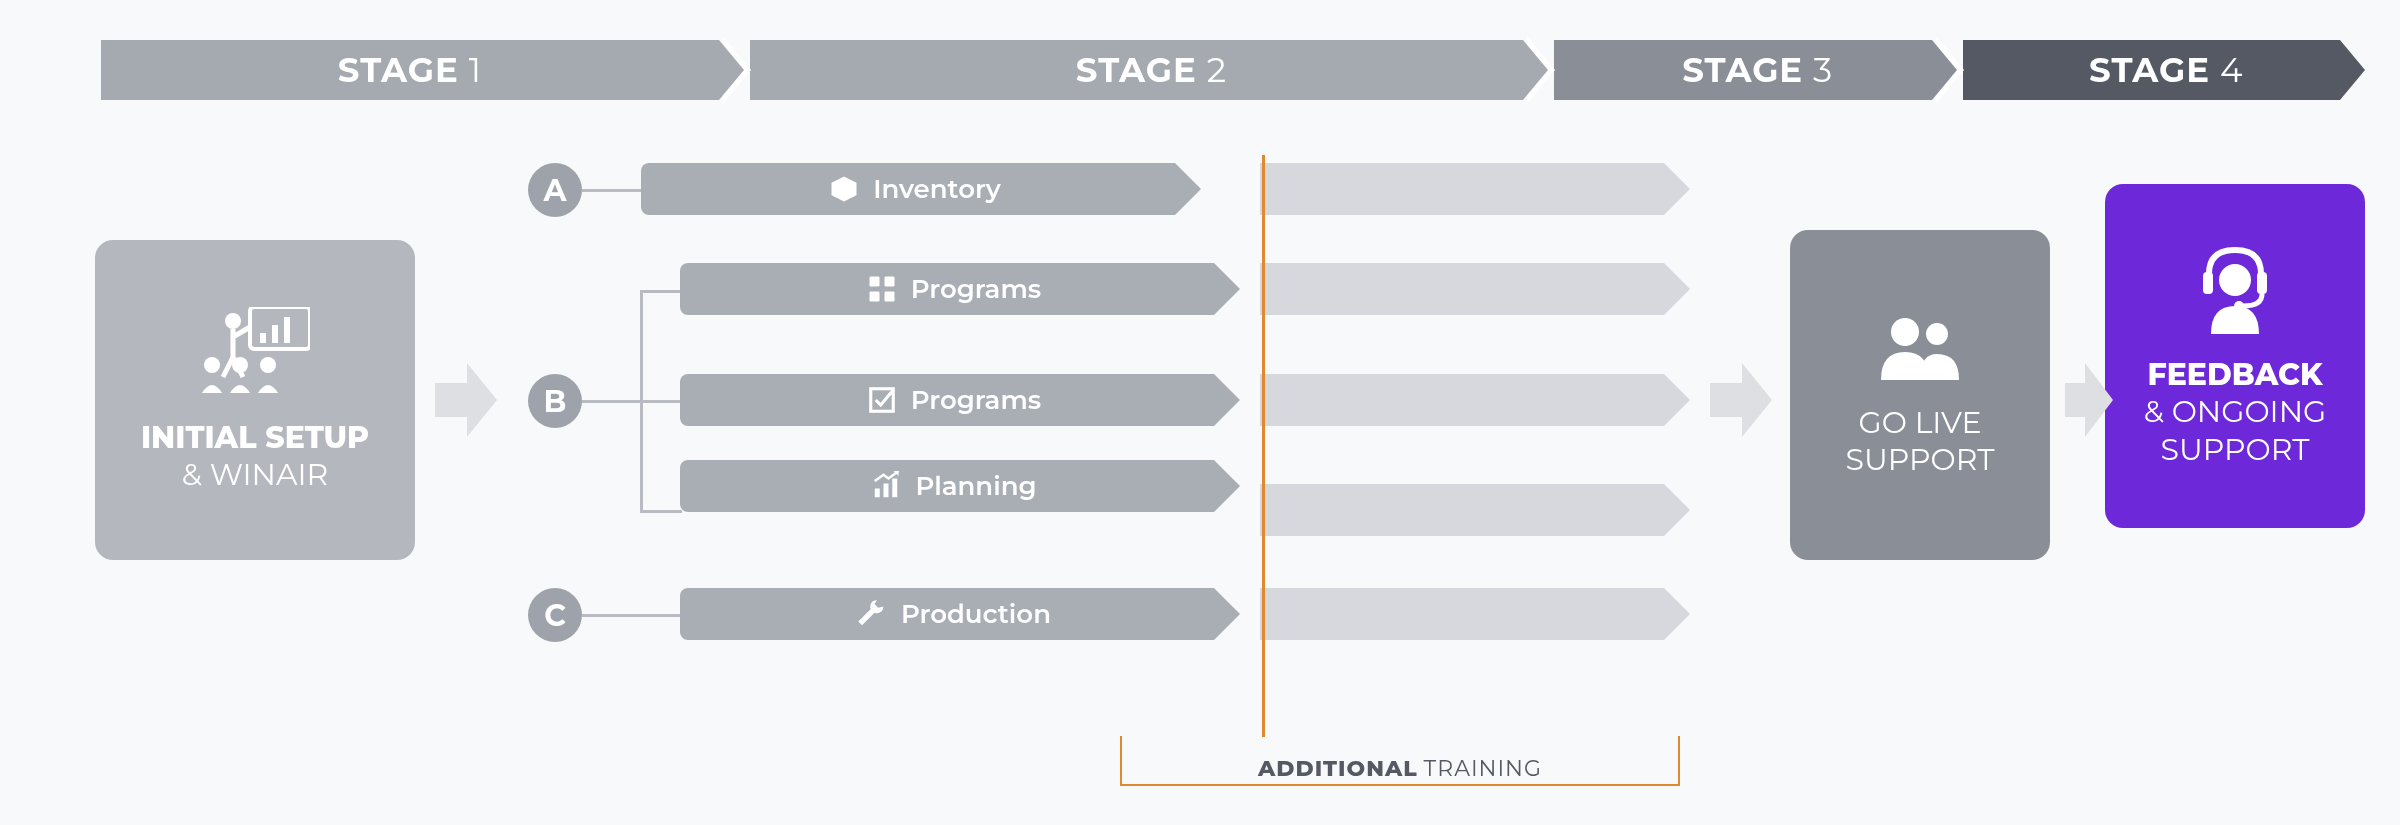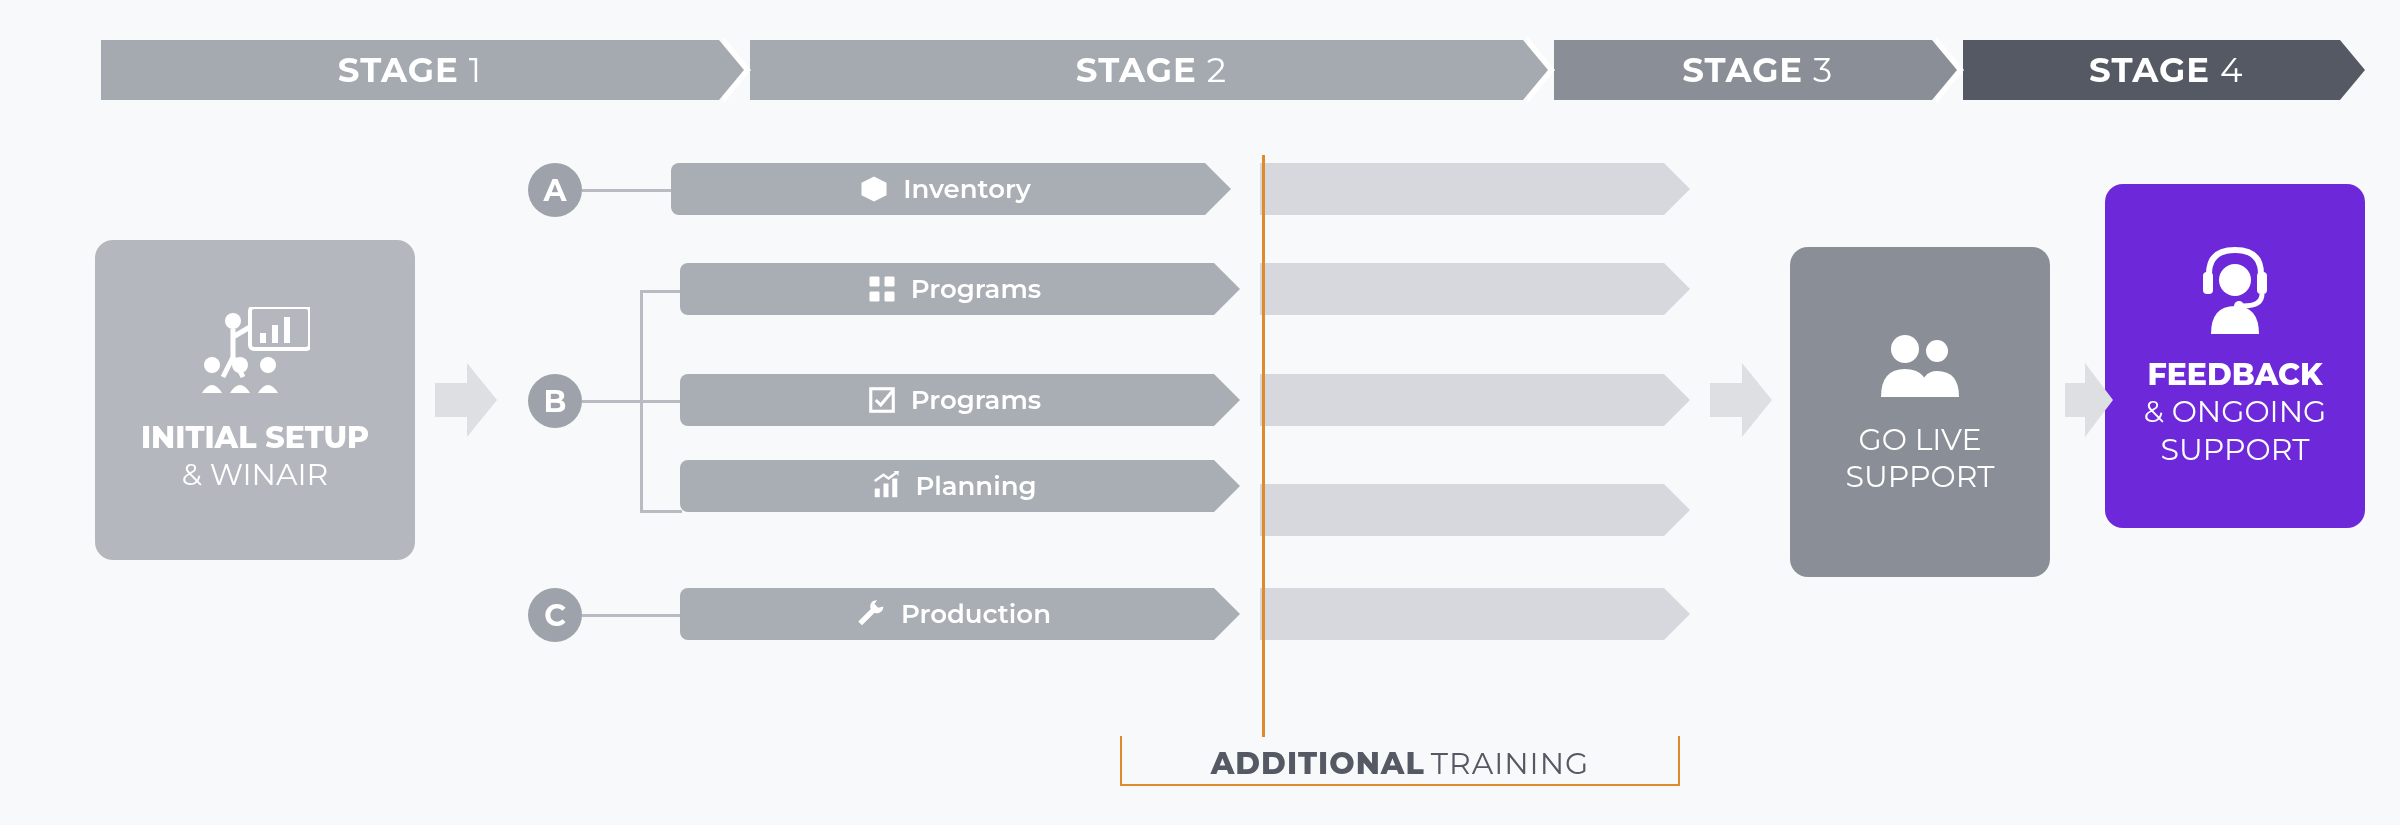--- a/index.html
+++ b/index.html
@@ -67,21 +67,21 @@
     align-items: center;
     justify-content: center;
     text-align: center;
     padding: 14px;
   }
   .big-box .icon { margin-bottom: 18px; }
   .big-box .t1 { font-size: 30px; line-height: 1.25; }
   .big-box .t1 strong { font-weight: 800; }
 
   .box-stage1 { left: 95px; top: 240px; width: 320px; height: 320px; background: #b4b8be; }
-  .box-stage3 { left: 1790px; top: 230px; width: 260px; height: 330px; background: #8a8e96; margin-top: 17px; }
+  .box-stage3 { left: 1790px; top: 230px; width: 260px; height: 330px; background: #8a8e96; }
   .box-stage4 { left: 2105px; top: 184px; width: 260px; height: 344px; background: #6d28d9; }
 
   .flow-arrow {
     position: absolute;
     width: 62px;
     height: 74px;
   }
   .flow-arrow svg { width: 100%; height: 100%; }
   .fa1 { left: 435px; top: 363px; }
   .fa2 { left: 1710px; top: 363px; }
@@ -145,21 +145,21 @@
     font-weight: 600;
   }
   .module-arrow .tip {
     width: 0; height: 0;
     border-top: 26px solid transparent;
     border-bottom: 26px solid transparent;
     border-left: 26px solid #a9adb4;
   }
   .module-arrow .body .module-icon { display: flex; width: 30px; }
 
-  .ma-inventory   { left: 671px; top: 163px; width: 560px; align-items: flex-end; }
+  .ma-inventory   { left: 641px; top: 163px; width: 560px; align-items: flex-end; }
   .ma-programs    { left: 680px; top: 263px; width: 560px; }
   .ma-records     { left: 680px; top: 374px; width: 560px; }
   .ma-planning    { left: 680px; top: 460px; width: 560px; }
   .ma-production  { left: 680px; top: 588px; width: 560px; }
   .module-arrow .body { width: 534px; justify-content: center; }
 
   .ext-arrow {
     position: absolute;
     height: 52px;
     display: flex;
@@ -195,21 +195,21 @@
     left: 1120px;
     top: 736px;
     height: 50px;
     width: 560px;
     border: 2px solid #e0892f;
     border-top: none;
     display: flex;
     align-items: flex-end;
     justify-content: center;
     padding-bottom: 2px;
-    font-size: 30px;
+    font-size: 22px;
     letter-spacing: 1px;
     color: #545963;
   }
   .add-training strong { font-weight: 800; margin-right: 6px; }
 </style>
 </head>
 <body>
 
 <div class="stage-header">
   <div class="stage-head s1"><strong>STAGE</strong>&nbsp;<span>1</span></div>

